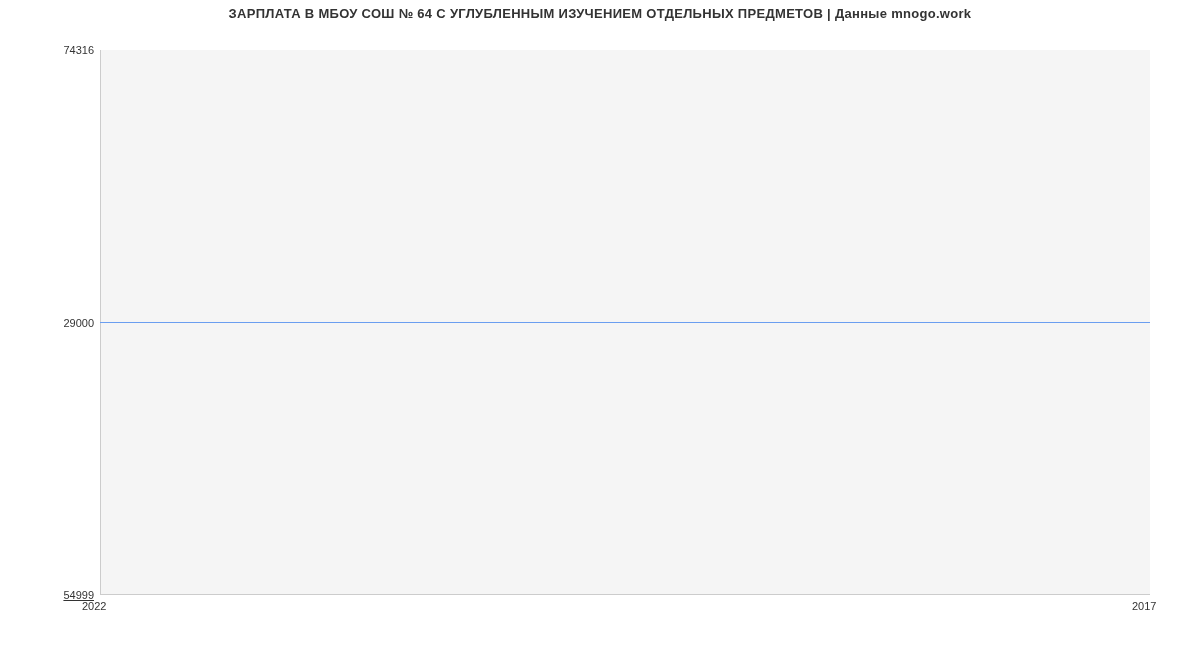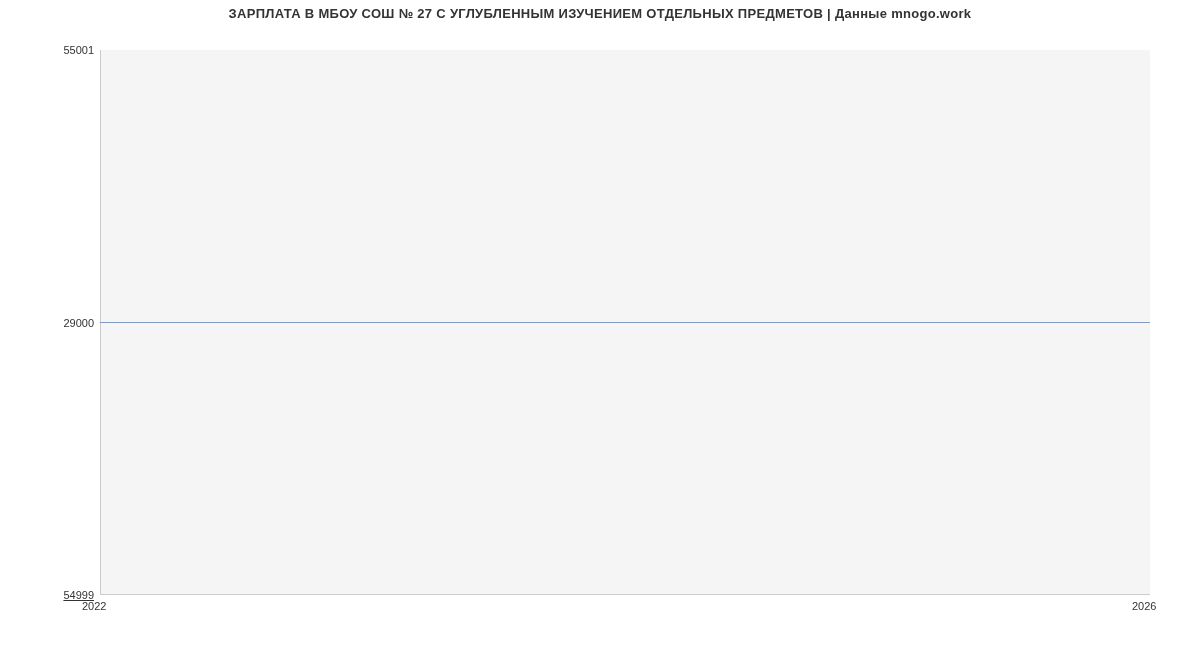--- a/index.html
+++ b/index.html
@@ -8,25 +8,25 @@
     .chart-title { text-align: center; font-size: 13px; font-weight: bold; color: #333; padding-top: 6px; letter-spacing: 0.3px; }
     .plot-area { position: absolute; left: 100px; top: 50px; width: 1050px; height: 545px; background: #f5f5f5; border-left: 1px solid #ccc; border-bottom: 1px solid #ccc; }
     .y-tick-label { position: absolute; right: 1106px; font-size: 11px; color: #333; text-align: right; width: 90px; }
     .x-tick-label { position: absolute; top: 600px; font-size: 11px; color: #333; }
     .data-line { position: absolute; left: 100px; width: 1050px; height: 1px; background: #6a9ef0; top: 322px; }
   </style>
 </head>
 <body>
 
 <div class="chart-container">
-  <div class="chart-title">ЗАРПЛАТА В МБОУ СОШ № 27 С УГЛУБЛЕННЫМ ИЗУЧЕНИЕМ ОТДЕЛЬНЫХ ПРЕДМЕТОВ | Данные mnogo.work</div>
+  <div class="chart-title">ЗАРПЛАТА В МБОУ СОШ № 64 С УГЛУБЛЕННЫМ ИЗУЧЕНИЕМ ОТДЕЛЬНЫХ ПРЕДМЕТОВ | Данные mnogo.work</div>
 
   <div class="plot-area"></div>
 
   <div class="data-line"></div>
 
-  <div class="y-tick-label" style="top: 44px;">55001</div>
+  <div class="y-tick-label" style="top: 44px;">74316</div>
   <div class="y-tick-label" style="top: 317px;">29000</div>
   <div class="y-tick-label" style="top: 589px; text-decoration: underline;">54999</div>
 
   <div class="x-tick-label" style="left: 82px; text-align: right;">2022</div>
-  <div class="x-tick-label" style="left: 1132px;">2026</div>
+  <div class="x-tick-label" style="left: 1132px;">2017</div>
 </div>
 
 </body></html>

